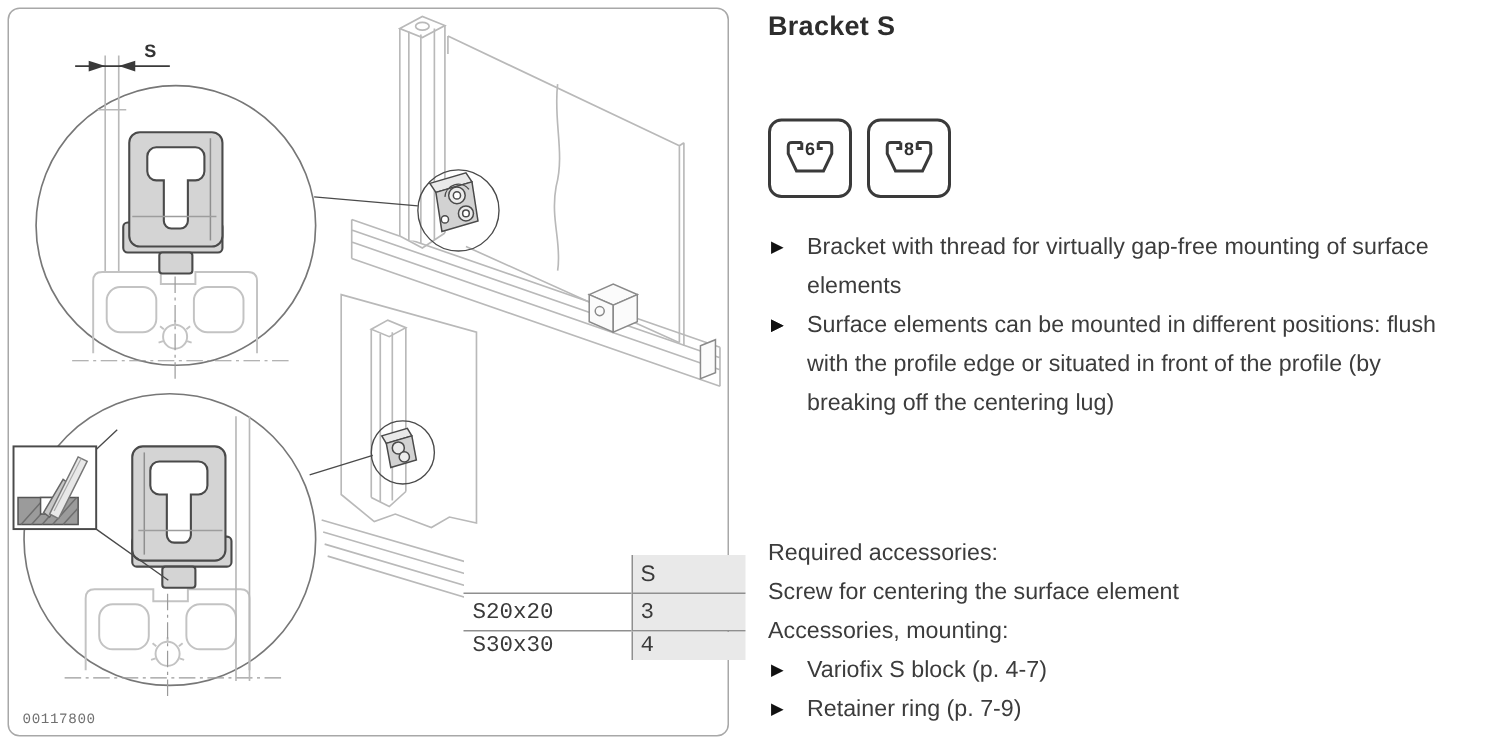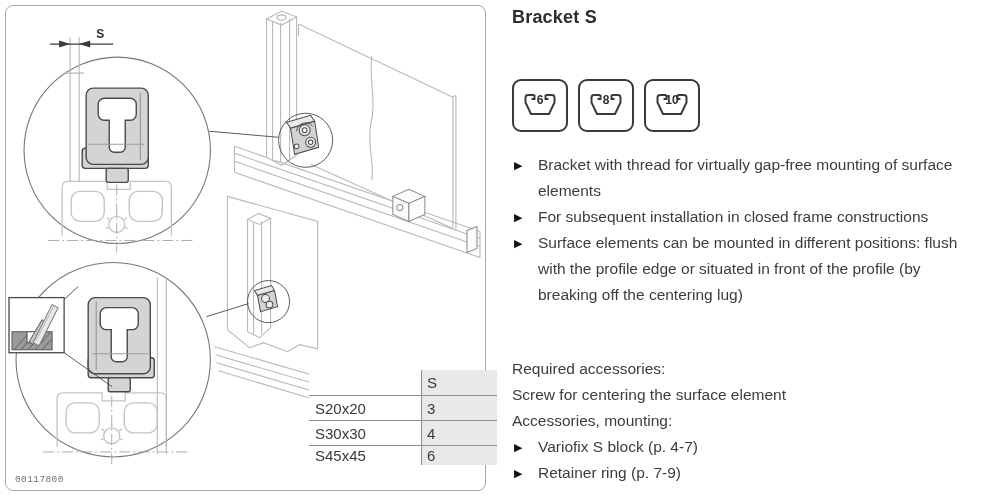--- a/index.html
+++ b/index.html
@@ -23,21 +23,21 @@
   .dimtext{font:bold 12px "Liberation Sans",sans-serif;fill:#333;}
 
   .fig-id{position:absolute;left:9px;bottom:5px;font-size:9.5px;color:#707070;letter-spacing:0.4px;font-family:Liberation Mono, monospace;}
 
   
   .spec-table{position:absolute;left:303px;top:364px;width:176px;border-collapse:collapse;
     table-layout:fixed;font-size:15px;color:#3a3a3a;}
   .spec-table td{padding:0;height:24px;overflow:hidden;white-space:nowrap;}
   .spec-table td.lbl{width:106px;padding-left:6px;background:#fff;}
   .spec-table td.val{width:70px;padding-left:5px;background:#e9e9e9;border-left:1.5px solid #8f8f8f;}
-  .spec-table tr.data td{border-top:1.5px solid #8f8f8f;}
+  .spec-table tr.data td{border-top:1.5px solid #8f8f8f;font-family:Liberation Mono, monospace;}
   .spec-table tr.hdr td{height:25px;}
   .spec-table tr.data:last-child td{height:19px;}
 
   
   .content{position:absolute;left:512px;top:0;width:466px;height:497px;}
   .title{position:absolute;left:0;top:7px;margin:0;font-size:18px;font-weight:700;color:#2d2d2d;letter-spacing:0.2px;}
   .icons{position:absolute;left:0;top:79px;display:flex;gap:10px;}
   .groove-icon{width:56px;height:53px;border:2.5px solid #3a3a3a;border-radius:9px;box-sizing:border-box;
     display:flex;align-items:center;justify-content:center;background:#fff;}
   .gshape{stroke:#3a3a3a;stroke-width:2px;fill:none;}
@@ -163,24 +163,20 @@
           <td class="lbl"></td>
           <td class="val">S</td>
         </tr>
         <tr class="data">
           <td class="lbl">S20x20</td>
           <td class="val">3</td>
         </tr>
         <tr class="data">
           <td class="lbl">S30x30</td>
           <td class="val">4</td>
-        </tr>
-        <tr class="data">
-          <td class="lbl">S45x45</td>
-          <td class="val">6</td>
         </tr>
       </tbody>
     </table>
 
     <div class="fig-id">00117800</div>
   </div>
 
   <div class="content">
     <h1 class="title">Bracket S</h1>
 
@@ -192,37 +188,29 @@
           <text class="gnum" x="20" y="13">6</text>
         </svg>
       </div>
       <div class="groove-icon">
         <svg width="40" height="31" viewBox="0 0 40 30">
           <path class="gshape" d="M14.5 4.5 H8 C6 4.5 5.5 5 5.5 7 V12 L11 23.5 H29 L34.5 12 V7 C34.5 5 34 4.5 32 4.5 H25.5"></path>
           <path class="gshape" d="M14.5 4.5 V8.5 H11.5 M25.5 4.5 V8.5 H28.5"></path>
           <text class="gnum" x="20" y="13">8</text>
         </svg>
       </div>
-      <div class="groove-icon">
-        <svg width="40" height="31" viewBox="0 0 40 30">
-          <path class="gshape" d="M14.5 4.5 H8 C6 4.5 5.5 5 5.5 7 V12 L11 23.5 H29 L34.5 12 V7 C34.5 5 34 4.5 32 4.5 H25.5"></path>
-          <path class="gshape" d="M14.5 4.5 V8.5 H11.5 M25.5 4.5 V8.5 H28.5"></path>
-          <text class="gnum" x="20" y="13">10</text>
-        </svg>
-      </div>
     </div>
 
     <ul class="features">
       <li>
         <span class="tri">▶</span>
         <span>Bracket with thread for virtually gap-free mounting of surface elements</span>
       </li>
       <li>
         <span class="tri">▶</span>
-        <span>For subsequent installation in closed frame constructions</span>
       </li>
       <li>
         <span class="tri">▶</span>
         <span>Surface elements can be mounted in different positions: flush with the profile edge or situated in front of the profile (by breaking off the centering lug)</span>
       </li>
     </ul>
 
     <div class="acc">
       <p>Required accessories:</p>
       <p>Screw for centering the surface element</p>

